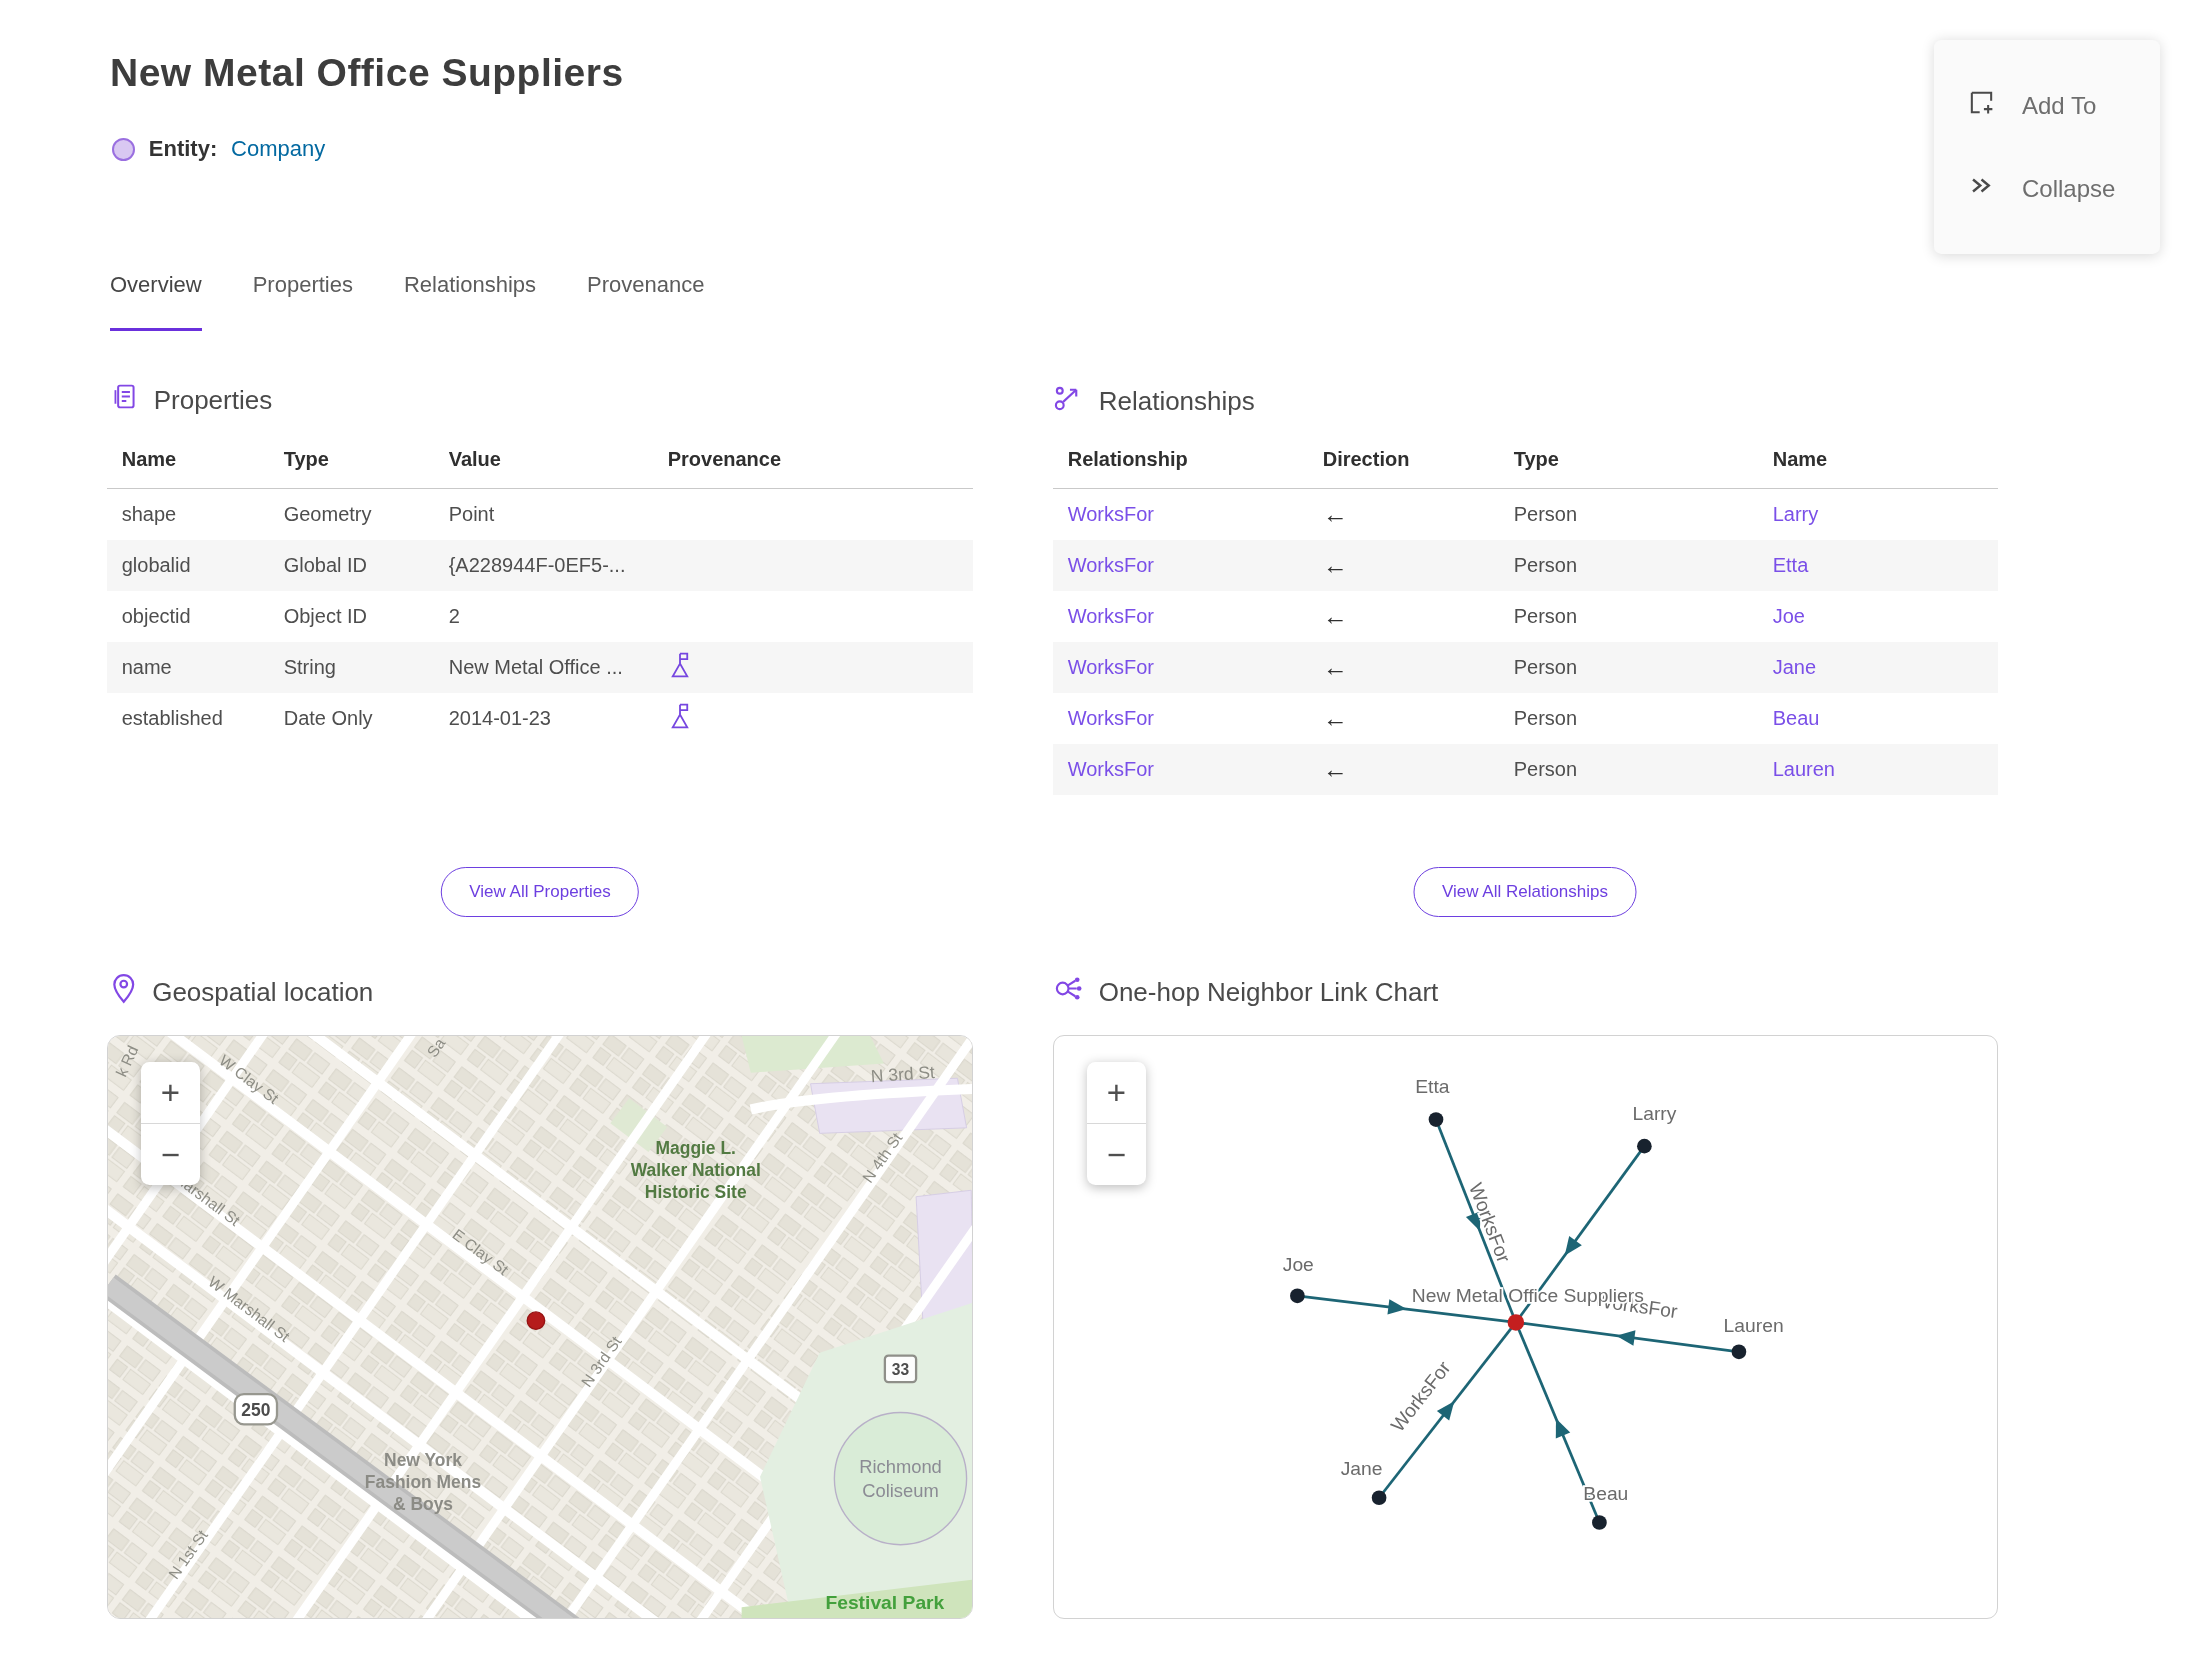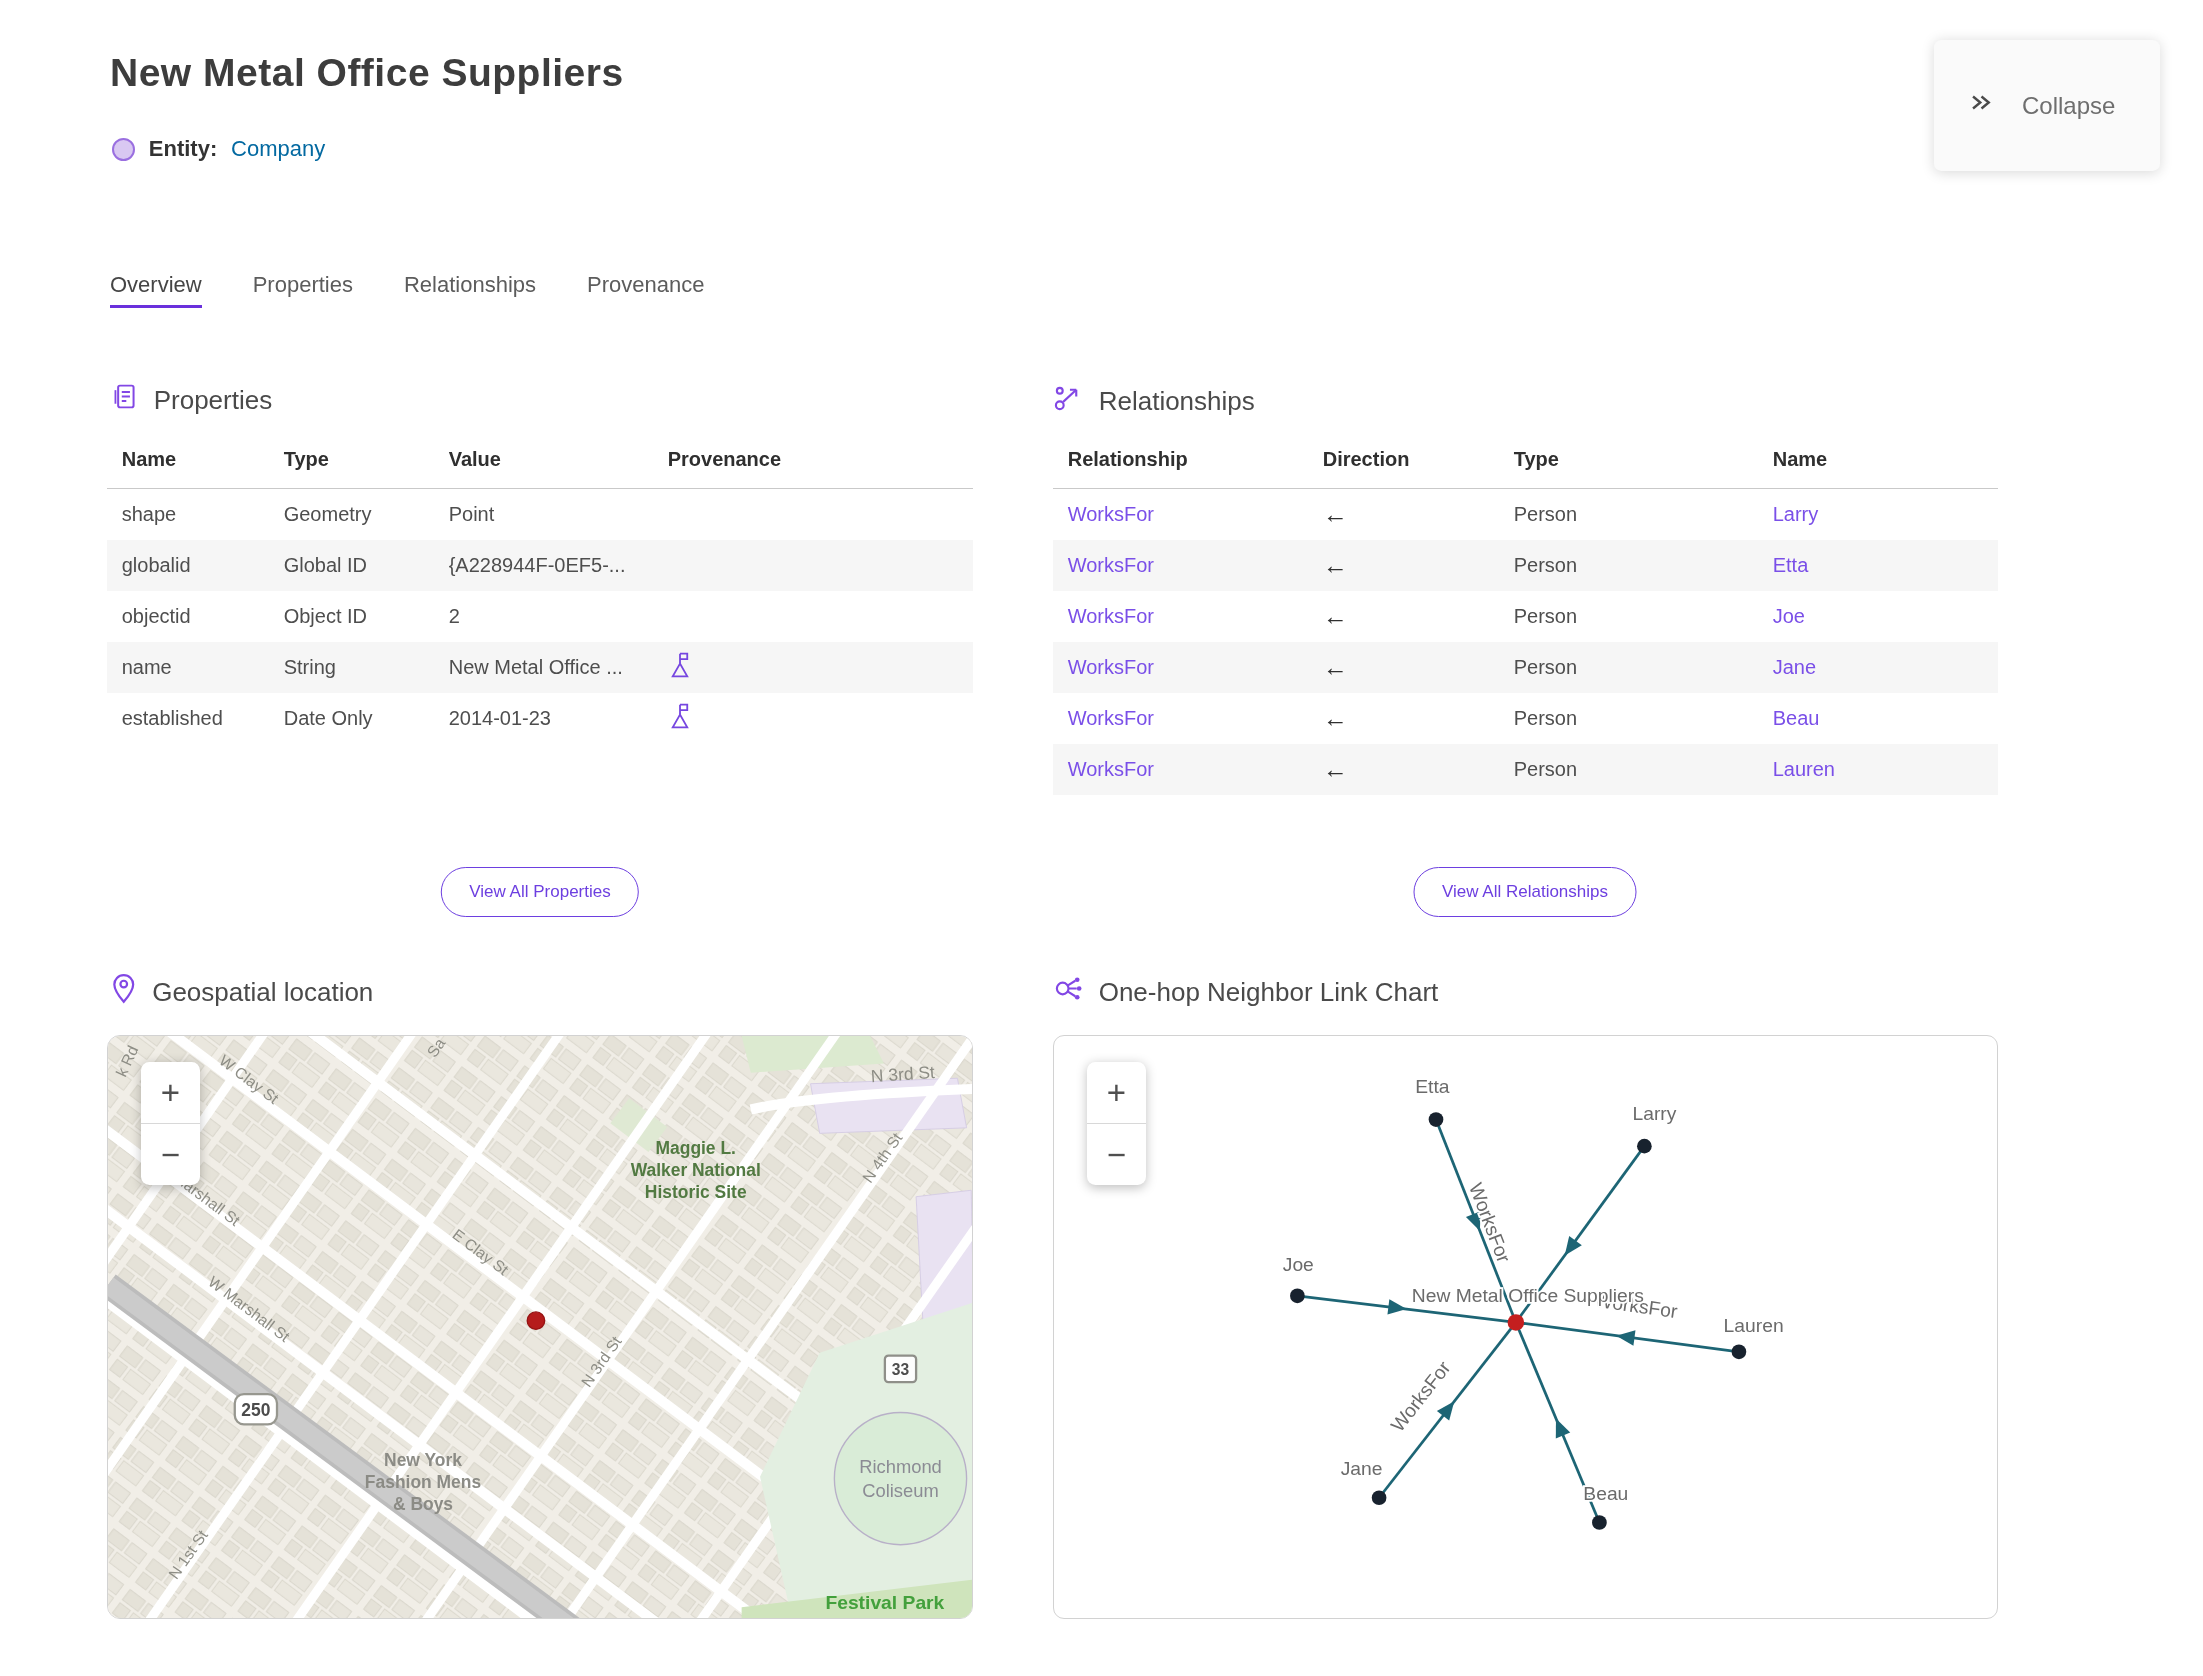--- a/index.html
+++ b/index.html
@@ -12,21 +12,21 @@
   .entity-dot{width:23px;height:23px;border-radius:50%;background:#d9c8f2;border:2.8px solid #9a6fe0;box-sizing:border-box;}
   .entity-label{font-weight:bold;color:#333333;}
   .entity-type{color:#0369a1;}
 
   .actions-card{position:absolute;left:1934px;top:40px;width:226px;background:#fafafa;border-radius:7.3px;
     box-shadow:0 1.8px 13px rgba(0,0,0,0.15);padding:24px 0;}
   .action-row{display:flex;align-items:center;gap:26px;padding:24px 33px;font-size:24px;color:#6e6e6e;cursor:pointer;}
   .action-row svg{flex:0 0 auto;}
 
   .tabs{position:absolute;left:110px;top:272px;display:flex;gap:51px;font-size:22px;color:#5c5c5c;}
-  .tab{padding-bottom:7px;cursor:pointer;}
+  .tab{padding-bottom:30px;cursor:pointer;}
   .tab.active{color:#454545;border-bottom:3.7px solid #6a30dc;}
 
   .section-header{position:absolute;display:flex;align-items:center;gap:14.7px;font-size:26px;color:#4a4a4a;}
   .sh-left1{left:110px;top:382px;}
   .sh-right1{left:1053px;top:382px;}
   .sh-left2{left:110px;top:973px;align-items:center;}
   .sh-right2{left:1053px;top:973px;}
 
   .tbl{position:absolute;top:448px;}
   .tbl-props{left:107px;width:866px;}
@@ -69,20 +69,29 @@
 <body>
 
 <div class="page-title">New Metal Office Suppliers</div>
 <div class="entity-row">
   <span class="entity-dot"></span>
   <span class="entity-label">Entity:</span>
   <span class="entity-type">Company</span>
 </div>
 
 <div class="actions-card">
+  <div class="action-row">
+    <span>
+      <svg width="29" height="29" viewBox="0 0 24 24" fill="none" stroke="#4a4a4a" stroke-width="1.7">
+        <path d="M4 4 H20 V10.5 M4 4 V20 H10.5"></path>
+        <path d="M17.5 14 V21 M14 17.5 H21"></path>
+      </svg>
+    </span>
+    <span>Add To</span>
+  </div>
   <div class="action-row">
     <span>
       <svg width="29" height="29" viewBox="0 0 24 24" fill="none" stroke="#4a4a4a" stroke-width="2">
         <path d="M5 7 L11 12 L5 17"></path>
         <path d="M12 7 L18 12 L12 17"></path>
       </svg>
     </span>
     <span>Collapse</span>
   </div>
 </div>

